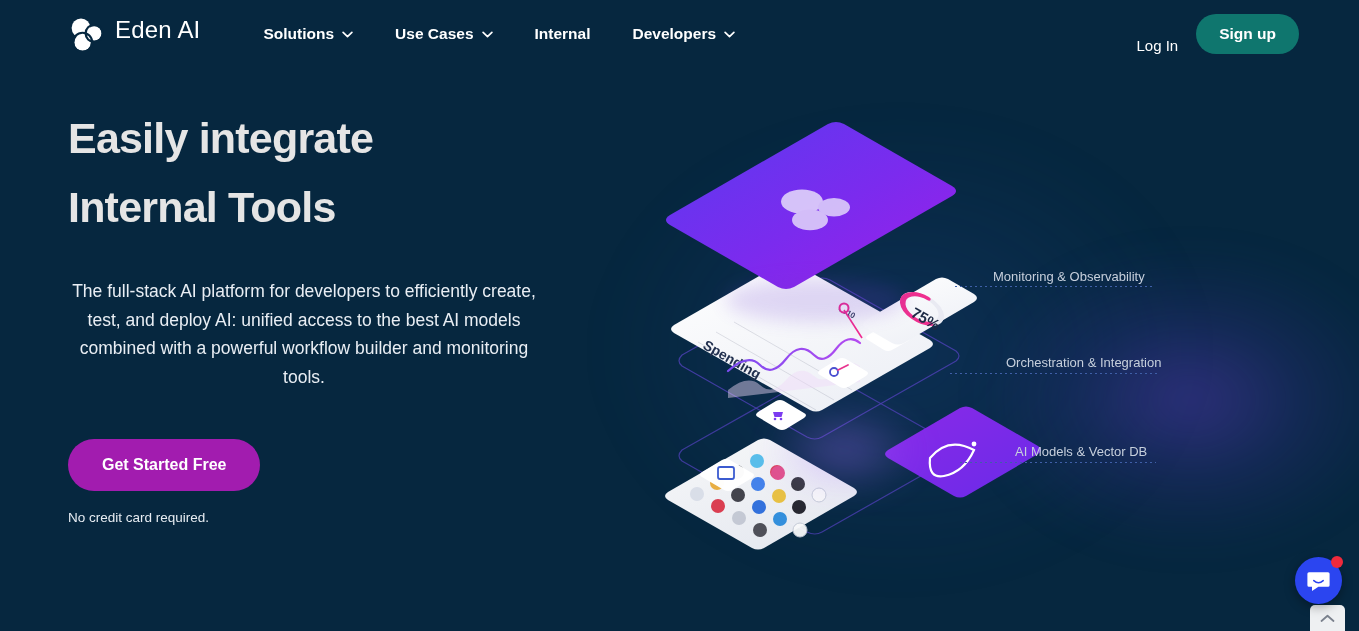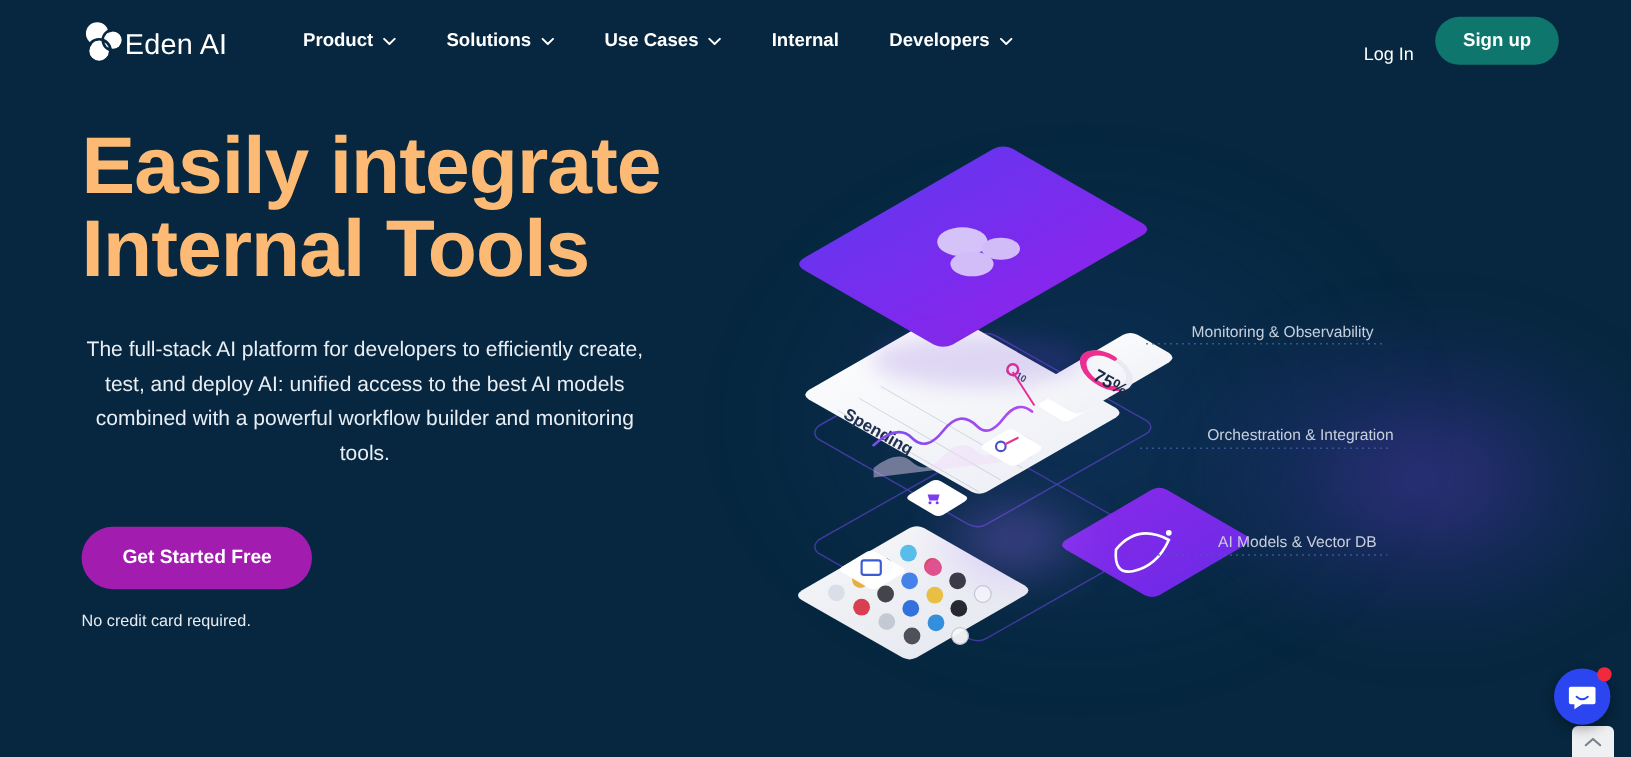--- a/index.html
+++ b/index.html
@@ -35,21 +35,21 @@
   }
 
   
   .navbar {
     position:absolute; left:0; top:0;
     width:1359px; height:68px;
     display:flex; align-items:center;
     padding:0 60px 0 68px;
     z-index:40;
   }
-  .brand { display:flex; align-items:flex-end; gap:0; cursor:pointer; }
+  .brand { display:flex; align-items:flex-start; gap:11px; cursor:pointer; }
   .brand-mark { width:36px; height:36px; position:relative; }
   .brand-name {
     color:#ffffff; font-size:24px; font-weight:400;
     letter-spacing:0.2px; white-space:nowrap;
   }
   .nav-links { display:flex; align-items:center; margin-left:42px; }
   .nav-item {
     display:flex; align-items:center; gap:8px;
     color:#ffffff; font-size:15.5px; font-weight:600;
     padding:8px 21px; cursor:pointer; white-space:nowrap;
@@ -63,22 +63,22 @@
   .signup-btn {
     background:#0f766e; color:#ffffff;
     font-size:15.5px; font-weight:700;
     border:none; border-radius:22px;
     padding:11px 23px; cursor:pointer; white-space:nowrap;
   }
 
   
   .hero-left { position:absolute; left:68px; top:104px; width:540px; z-index:20; }
   .headline {
-    color:#fdba74;
-    font-size:67px; font-weight:700;
+    color:#e5e5e5;
+    font-size:43px; font-weight:700;
     line-height:69px; letter-spacing:-0.8px;
   }
   .headline .hl-line { display:block; }
   .subcopy {
     margin-top:35px;
     color:#e9eef4;
     font-size:17.5px; font-weight:400;
     line-height:28.5px; max-width:472px;text-align:center;
   }
   .cta-btn {
@@ -158,26 +158,20 @@
           <circle cx="14.6" cy="26.4" r="8.2" fill="#ffffff"></circle>
           <circle cx="26.2" cy="17.4" r="8.6" fill="none" stroke="#06273f" stroke-width="2.1"></circle>
           <circle cx="14.6" cy="26.4" r="9.6" fill="none" stroke="#06273f" stroke-width="2.1"></circle>
         </svg>
       </span>
       <span class="brand-name">Eden AI</span>
     </div>
 
     <div class="nav-links">
 
-      <div class="nav-item">
-        <span>Product</span>
-        <svg class="chev" viewBox="0 0 12 8">
-          <path d="M1 1.6 L6 6.4 L11 1.6" fill="none" stroke="#ffffff" stroke-width="1.9" stroke-linecap="round" stroke-linejoin="round"></path>
-        </svg>
-      </div>
 
       <div class="nav-item">
         <span>Solutions</span>
         <svg class="chev" viewBox="0 0 12 8">
           <path d="M1 1.6 L6 6.4 L11 1.6" fill="none" stroke="#ffffff" stroke-width="1.9" stroke-linecap="round" stroke-linejoin="round"></path>
         </svg>
       </div>
 
       <div class="nav-item">
         <span>Use Cases</span>

